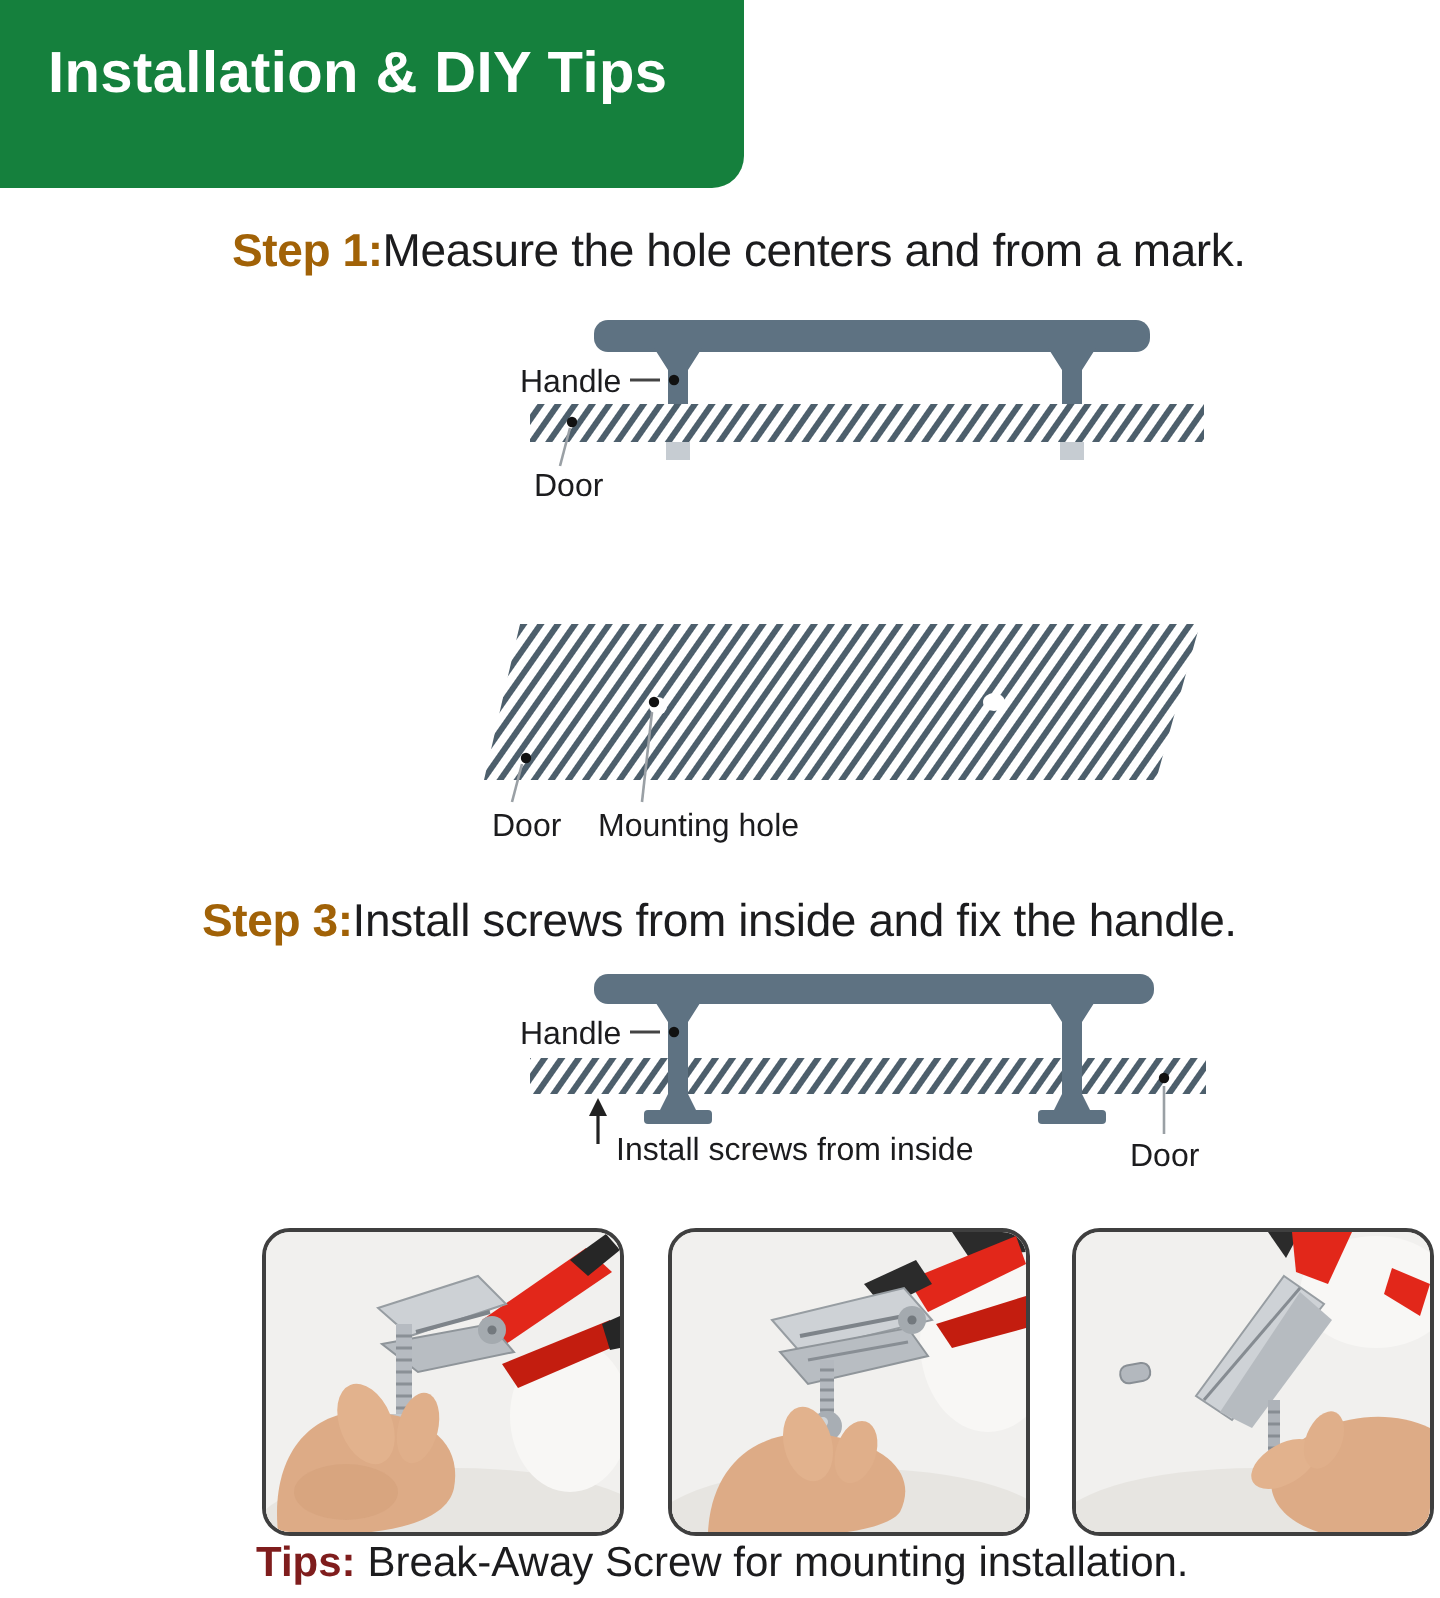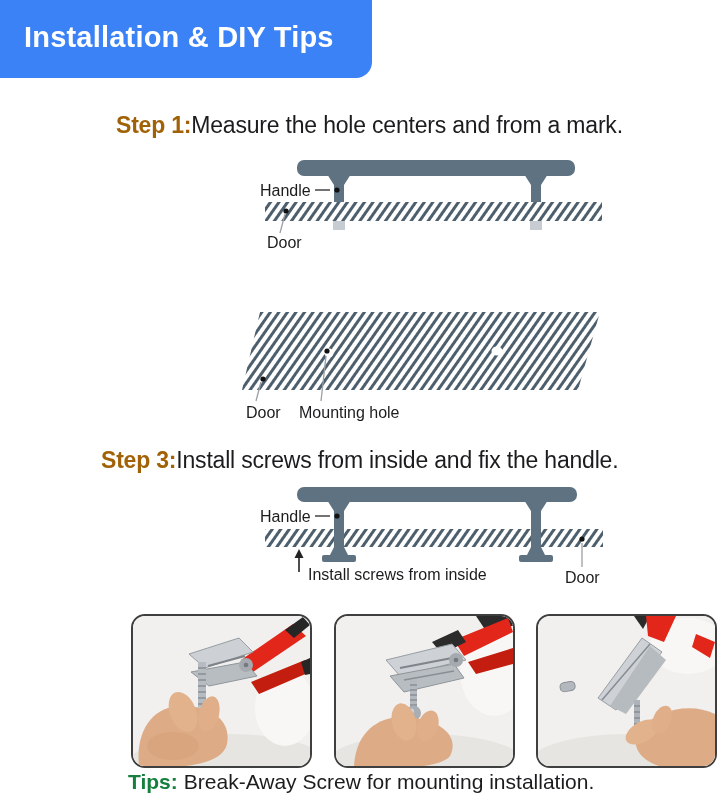--- a/index.html
+++ b/index.html
@@ -2,22 +2,22 @@
 <html><head>
 <meta charset="utf-8">
 <style>
   html,body{margin:0;padding:0;background:#ffffff;}
   .page{
     position:relative;width:720px;height:799px;background:#ffffff;overflow:hidden;
     font-family:"Liberation Sans",sans-serif;color:#1c1c1e;
   }
   
   .banner{
-    position:absolute;left:0;top:0;width:372px;height:78px;
-    background:#3b82f6;border-bottom-right-radius:16px;
+    position:absolute;left:0;top:0;width:372px;height:94px;
+    background:#15803d;border-bottom-right-radius:16px;
   }
   .banner h1{
     margin:0;padding:21px 0 0 24px;font-size:29px;font-weight:700;color:#ffffff;
     letter-spacing:0.2px;
   }
   
   .heading{position:absolute;font-size:23px;letter-spacing:-0.2px;color:#1c1c1e;white-space:nowrap;}
   .heading .b{font-weight:700;color:#a16207;text-align:center;}
   .h1{left:116px;top:112px;}
   .h2{left:104px;top:272px;}
@@ -30,21 +30,21 @@
   .dlabel{font-family:"Liberation Sans",sans-serif;font-size:16px;fill:#1c1c1e;}
   
   .photo{
     position:absolute;top:614px;width:177px;height:150px;
     border:2px solid #3f3f3f;border-radius:14px;overflow:hidden;background:#f1f0ee;
   }
   .photo svg{display:block;}
   #p1{left:131px;} #p2{left:334px;} #p3{left:536px;}
   
   .tips{position:absolute;left:128px;top:770px;font-size:21px;white-space:nowrap;color:#1c1c1e;}
-  .tips .b{font-weight:700;color:#15803d;}
+  .tips .b{font-weight:700;color:#7f1d1d;}
   .tips .t{margin-left:6px;}
   .defsvg{position:absolute;width:0;height:0;}
 </style>
 </head>
 <body>
 
 <div class="page">
 
   <svg class="defsvg" aria-hidden="true">
     <defs>

